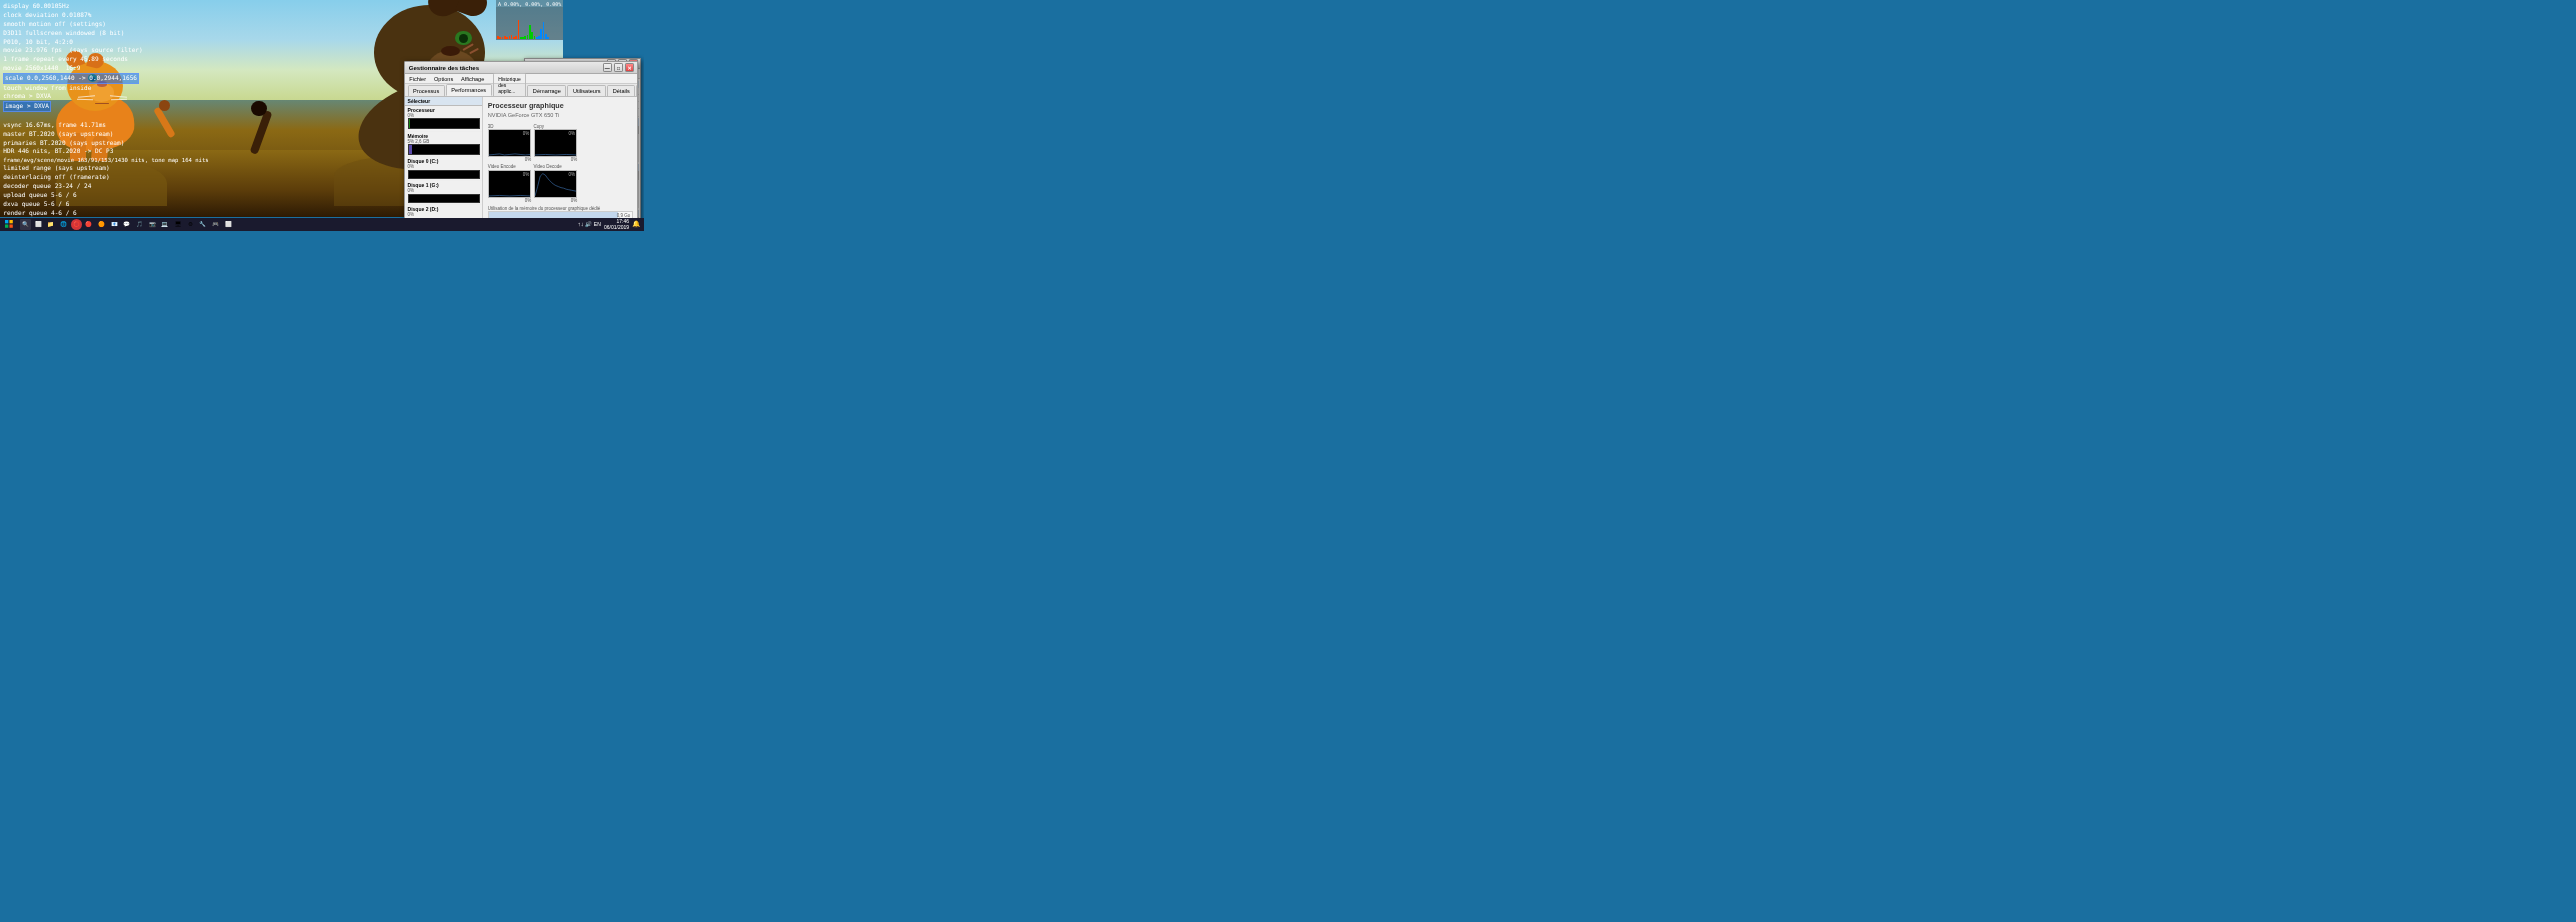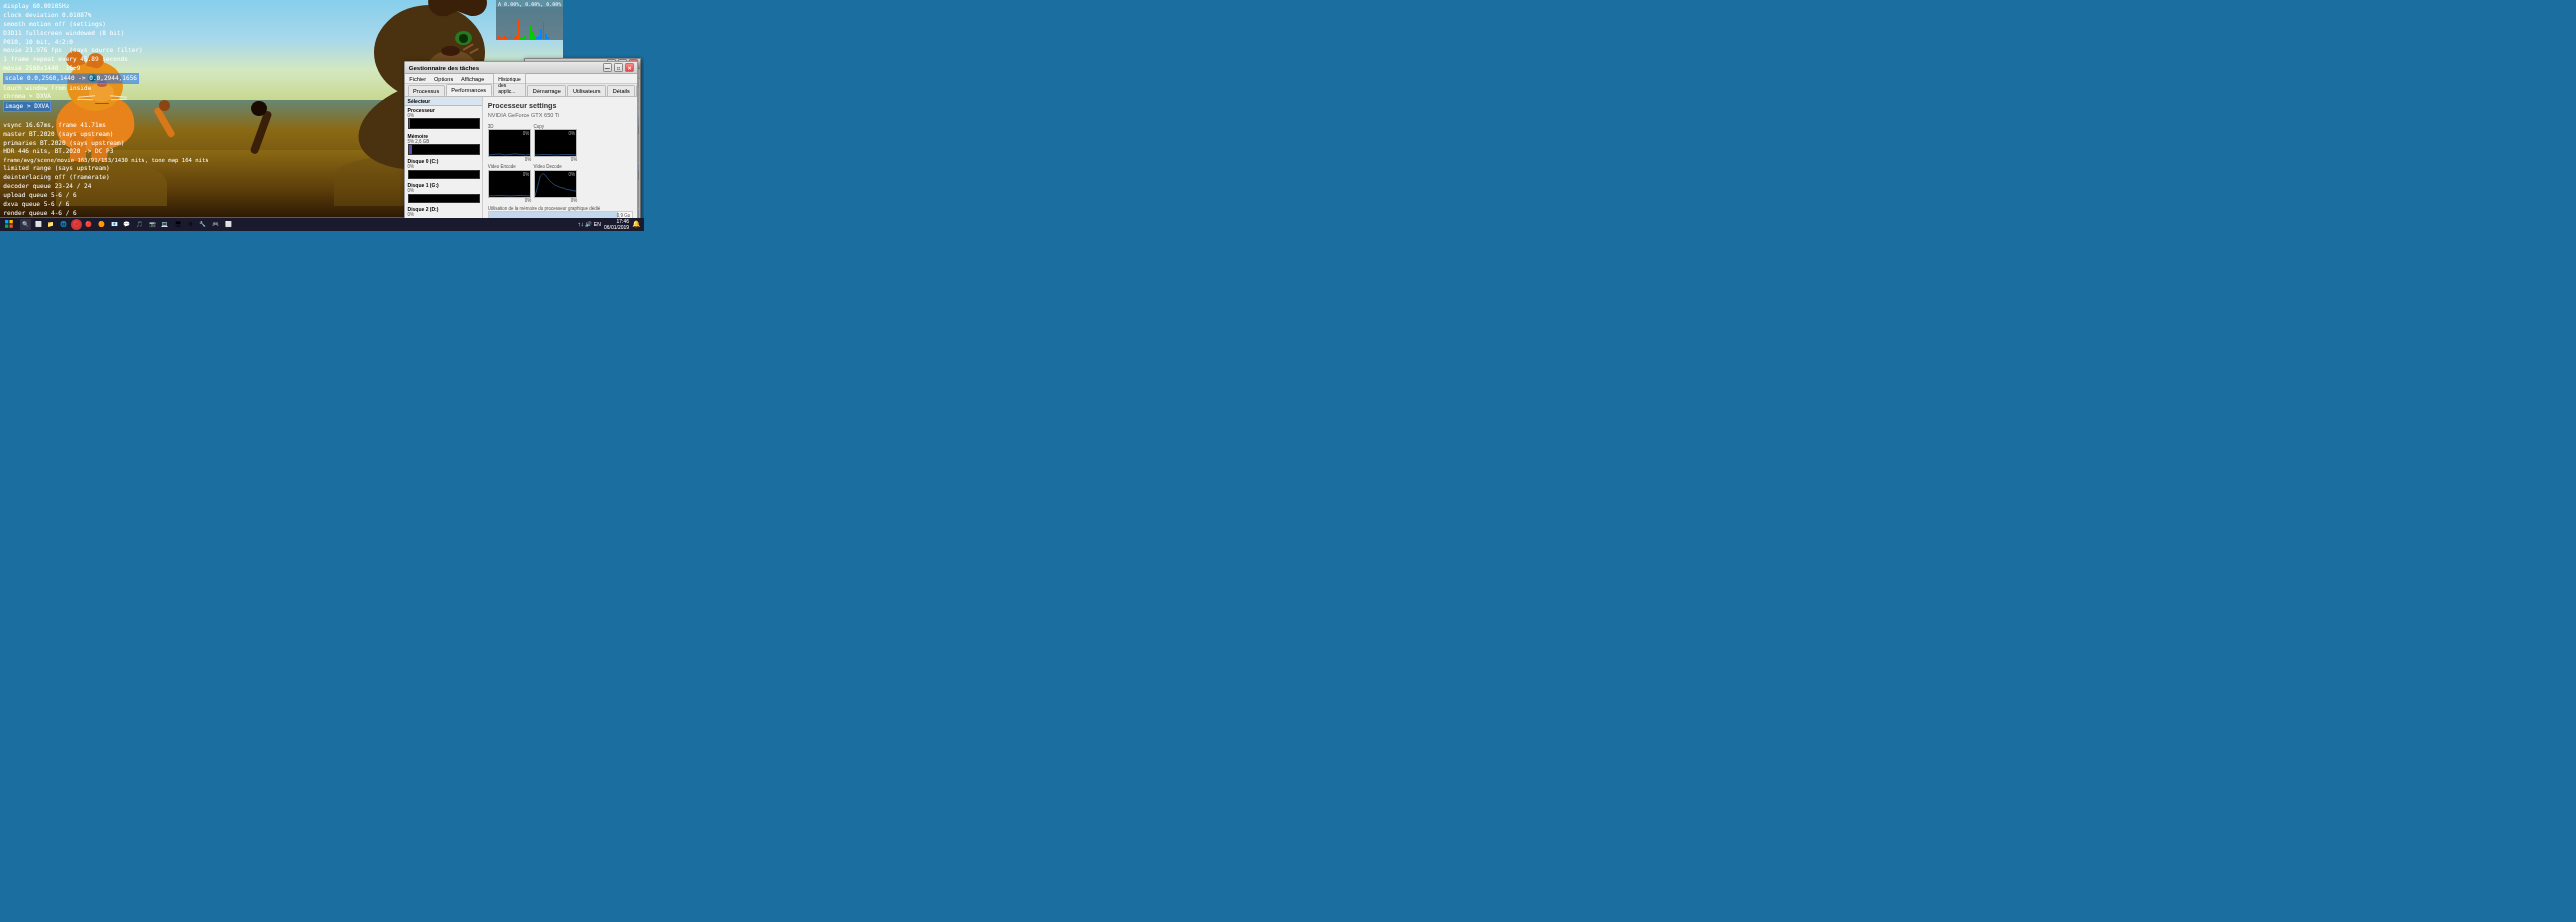--- a/index.html
+++ b/index.html
@@ -786,21 +786,21 @@
         <div style="font-weight:bold;font-size:5px;">Disque 3 (F-G:)</div>
 
       </div>
 
     </div>
 
     <div id="tm-right-panel">
       <div id="tm-gpu-section">
         <div style="display:flex;justify-content:space-between;align-items:flex-start;margin-bottom:2.2px;">
           <div>
-            <div id="tm-gpu-title">Processeur settings</div>
+            <div id="tm-gpu-title">Processeur graphique</div>
             <div id="tm-gpu-name">NVIDIA GeForce GTX 650 Ti</div>
           </div>
         </div>
 
         <div class="gpu-graph-row">
           <div>
             <div class="gpu-graph-label">3D</div>
             <div class="gpu-graph-box">
               <svg width="100%" height="100%" viewBox="0 0 80 50" preserveAspectRatio="none">
                 <polyline points="0,48 10,47 20,46 30,48 40,47 50,46 60,47 70,48 80,47" fill="none" stroke="#4a8ad4" stroke-width="1"></polyline>

